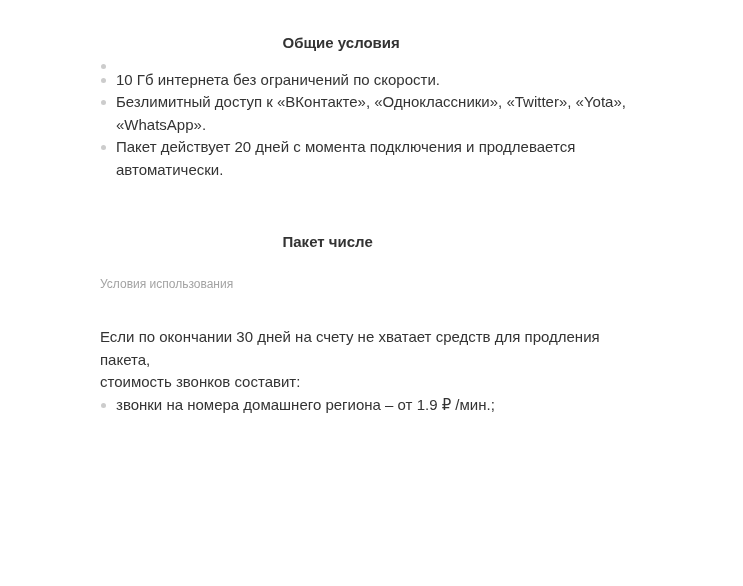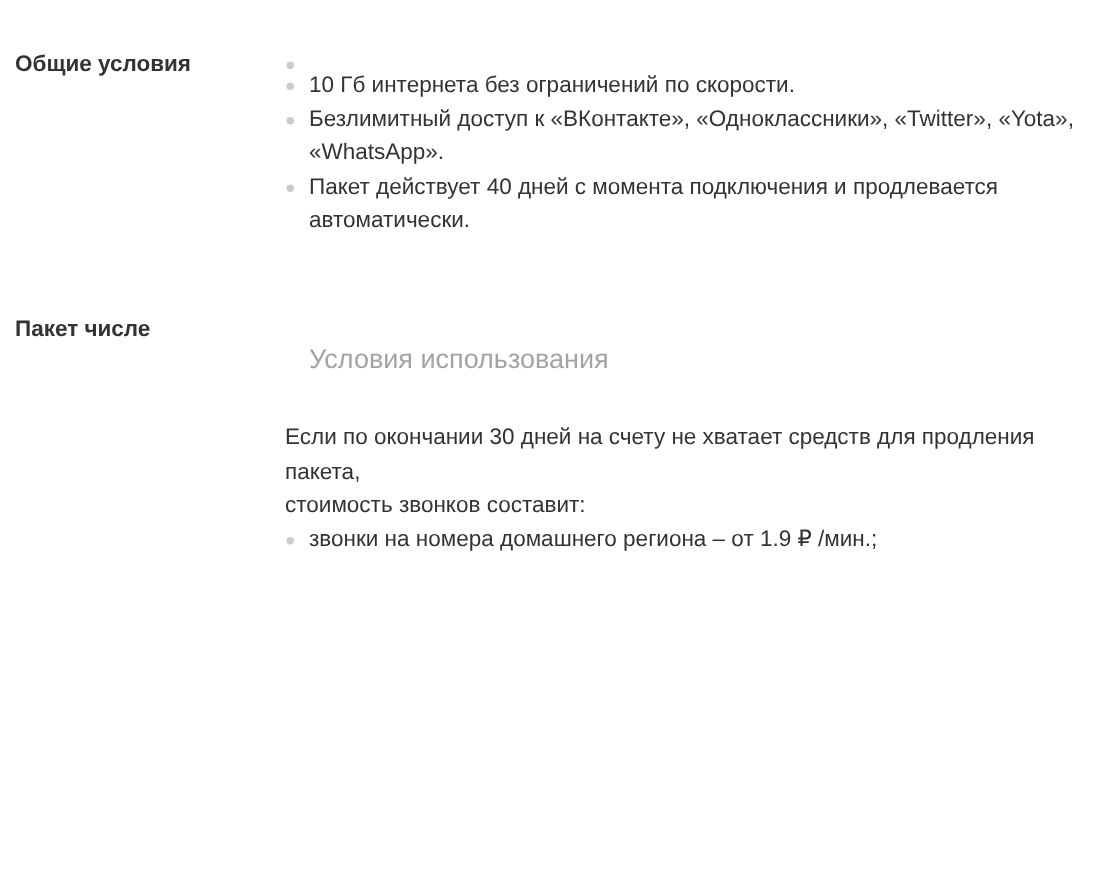--- a/index.html
+++ b/index.html
@@ -11,21 +11,22 @@
   .page {
     position: relative;
     width: 743px;
     height: 586px;
     background: #ffffff;
     padding: 32px 8px 0 10px;
     overflow: hidden;
   }
   .row {
     display: flex;
-    align-items: flex-start;
+    align-items: center;
+    flex-direction: column;
   }
   .row + .row { margin-top: 50px; }
   .row-label {
     width: 180px;
     flex-shrink: 0;
     font-size: 15px;
     line-height: 22.5px;
     font-weight: 700;
     color: #333333;
   }
@@ -42,26 +43,25 @@
     height: 5px;
     border-radius: 50%;
     background: #cccccc;
     flex-shrink: 0;
     margin: 9px 10px 0 1px;
     display: inline-block;
   }
   .txt { white-space: pre-line; }
   .para { white-space: pre-line; }
   .muted-heading {
-    font-size: 18px;
+    font-size: 12px;
     line-height: 22.5px;
     font-weight: 400;
     color: #a3a3a3;
     margin-top: 19px;
-    margin-left: 16px;
   }
   .para-intro { margin-top: 0; }
   .para-add { margin-top: 25px; }
   .para-renewal { margin-top: 31px; }
 </style>
 </head>
 <body>
 
 <div class="page">
 
@@ -76,21 +76,21 @@
           <span class="dot"></span>
           <span class="txt">10 Гб интернета без ограничений по скорости.</span>
         </li>
         <li class="bullet-item">
           <span class="dot"></span>
           <span class="txt">Безлимитный доступ к «ВКонтакте», «Одноклассники», «Twitter», «Yota»,
 «WhatsApp».</span>
         </li>
         <li class="bullet-item">
           <span class="dot"></span>
-          <span class="txt">Пакет действует 40 дней с момента подключения и продлевается
+          <span class="txt">Пакет действует 20 дней с момента подключения и продлевается
 автоматически.</span>
         </li>
       </ul>
     </div>
   </section>
 
   <section class="row">
     <h3 class="row-label">Пакет числе</h3>
     <div class="row-content">
       <h4 class="muted-heading">Условия использования</h4>

